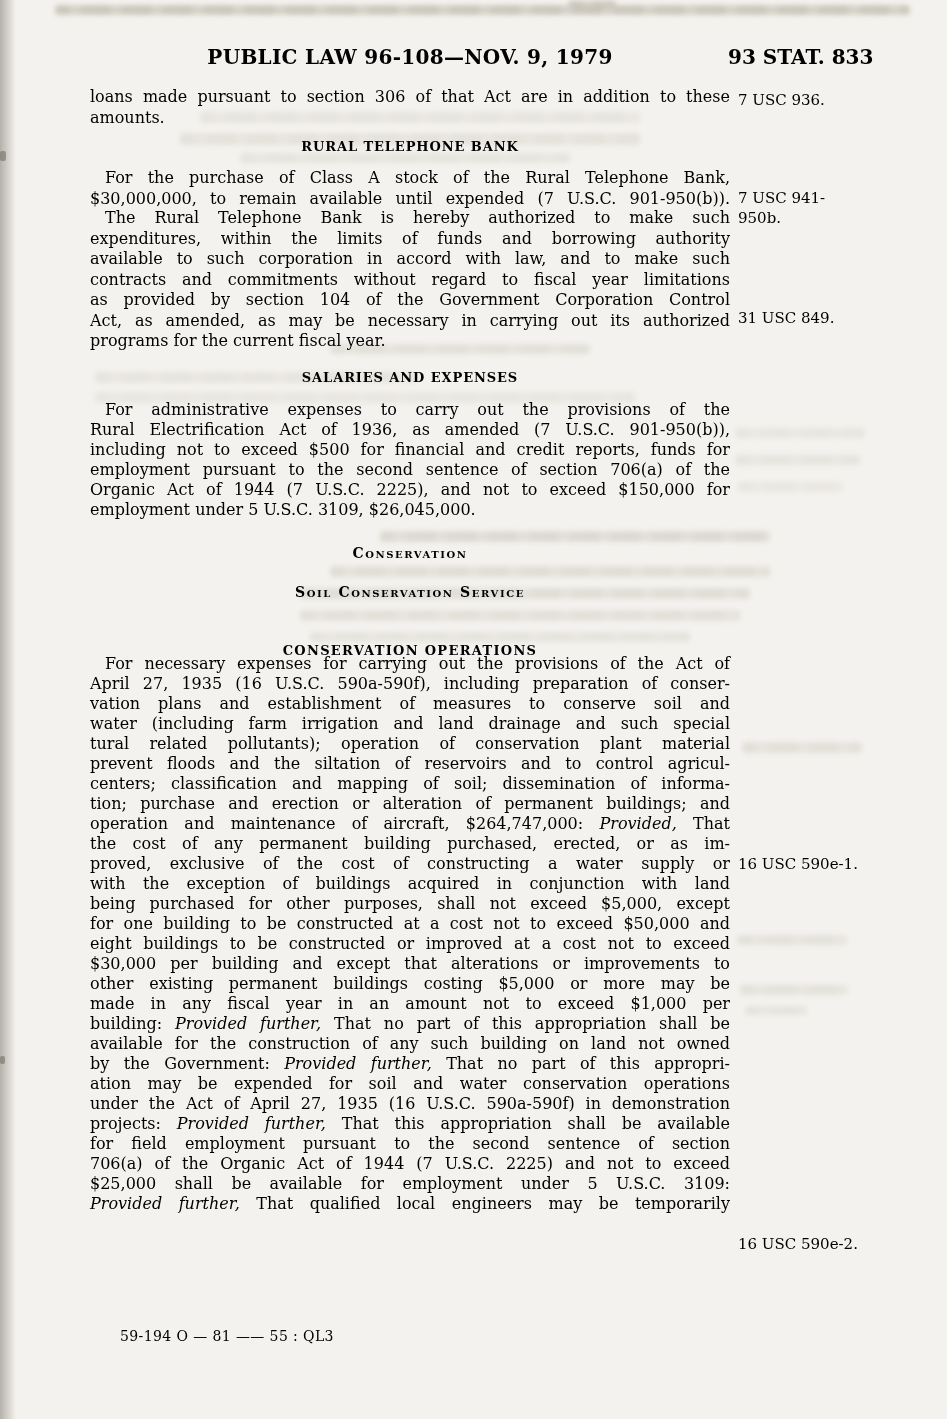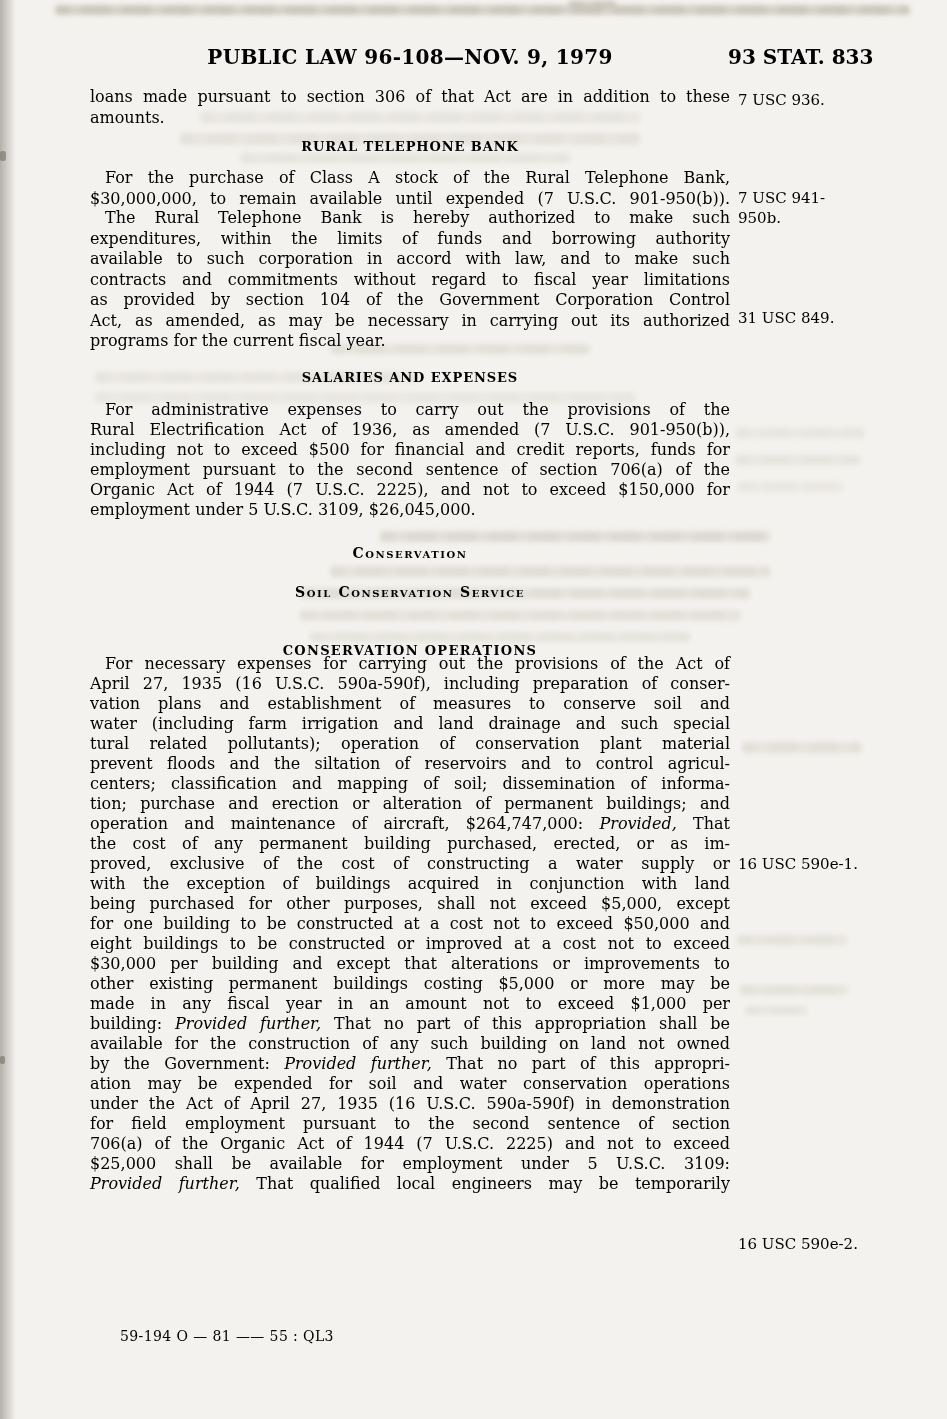--- a/index.html
+++ b/index.html
@@ -161,20 +161,21 @@
         <div class="ln"><span>for one building to be constructed at a cost not to exceed $50,000 and</span></div>
         <div class="ln"><span>eight buildings to be constructed or improved at a cost not to exceed</span></div>
         <div class="ln"><span>$30,000 per building and except that alterations or improvements to</span></div>
         <div class="ln"><span>other existing permanent buildings costing $5,000 or more may be</span></div>
         <div class="ln"><span>made in any fiscal year in an amount not to exceed $1,000 per</span></div>
         <div class="ln"><span>building: </span><i>Provided further,</i><span> That no part of this appropriation shall be</span></div>
         <div class="ln"><span>available for the construction of any such building on land not owned</span></div>
         <div class="ln"><span>by the Government: </span><i>Provided further,</i><span> That no part of this appropri-</span></div>
         <div class="ln"><span>ation may be expended for soil and water conservation operations</span></div>
         <div class="ln"><span>under the Act of April 27, 1935 (16 U.S.C. 590a-590f) in demonstration</span></div>
+        <div class="ln"><span>projects: </span><i>Provided further,</i><span> That this appropriation shall be available</span></div>
         <div class="ln"><span>for field employment pursuant to the second sentence of section</span></div>
         <div class="ln"><span>706(a) of the Organic Act of 1944 (7 U.S.C. 2225) and not to exceed</span></div>
         <div class="ln"><span>$25,000 shall be available for employment under 5 U.S.C. 3109:</span></div>
         <div class="ln"><i>Provided further,</i><span> That qualified local engineers may be temporarily</span></div>
       </div>
   </div>
 
   <div class="mn mn1">7 USC 936.</div>
   <div class="mn mn2">7 USC 941-
 950b.</div>

